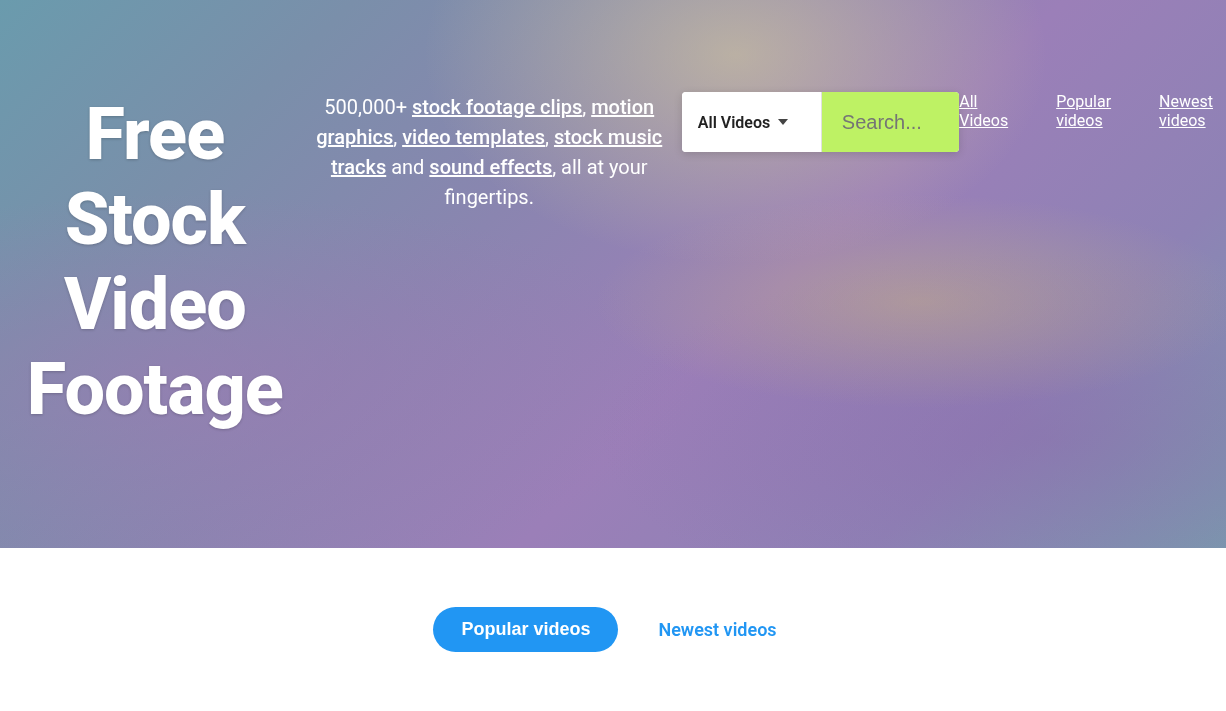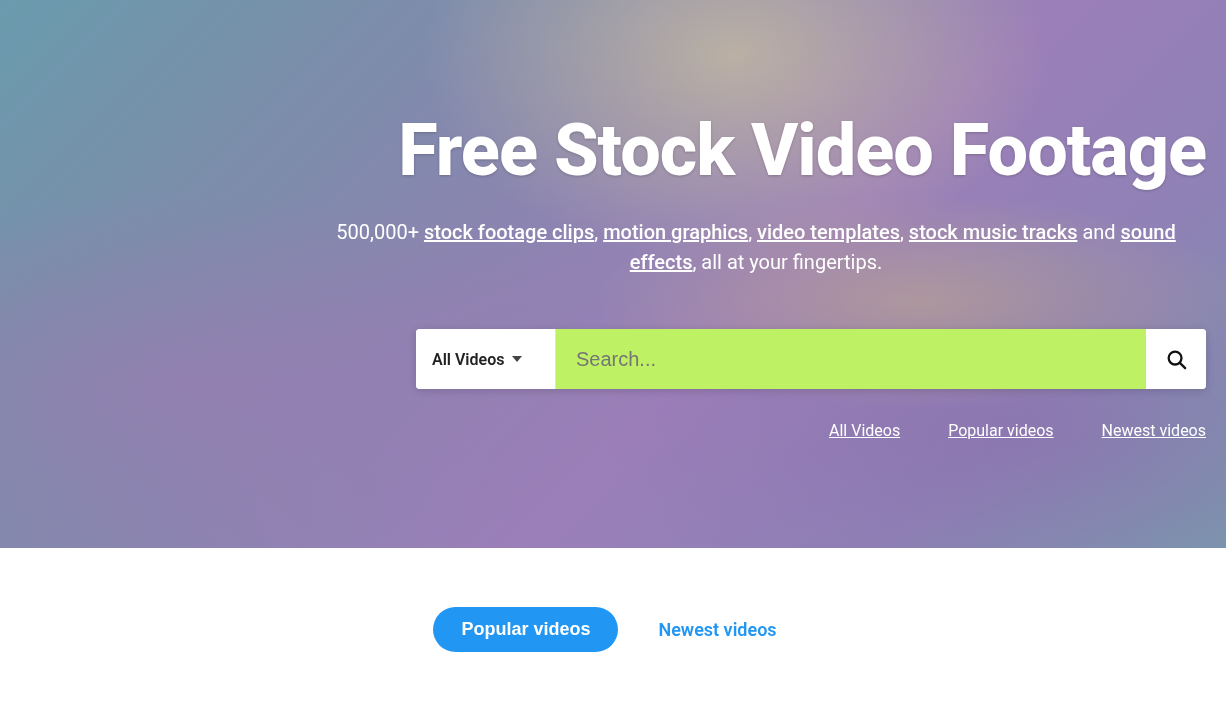--- a/index.html
+++ b/index.html
@@ -34,24 +34,24 @@
         radial-gradient(ellipse at 75% 55%, rgba(210, 190, 120, 0.4) 0%, transparent 25%),
         radial-gradient(ellipse at 15% 70%, rgba(160, 120, 180, 0.5) 0%, transparent 35%),
         radial-gradient(ellipse at 85% 80%, rgba(140, 100, 170, 0.4) 0%, transparent 30%),
         linear-gradient(135deg, #6a9bad 0%, #7a8faa 20%, #8a85b0 40%, #9b7fb8 60%, #8e82b5 80%, #7a9aae 100%);
     }
 
     .hero-content {
       position: relative;
       z-index: 1;
       display: flex;
-      flex-direction: column;
-      align-items: flex-end;
+      flex-direction: row;
+      align-items: flex-start;
       width: 100%;
-      padding: 0 20px;
+      padding: 0 13px;
     }
 
     .hero-title {
       font-size: 72px;
       font-weight: 800;
       color: #ffffff;
       text-align: center;
       margin-bottom: 24px;
       text-shadow: 0 1px 3px rgba(0,0,0,0.2);
       letter-spacing: -1px;

